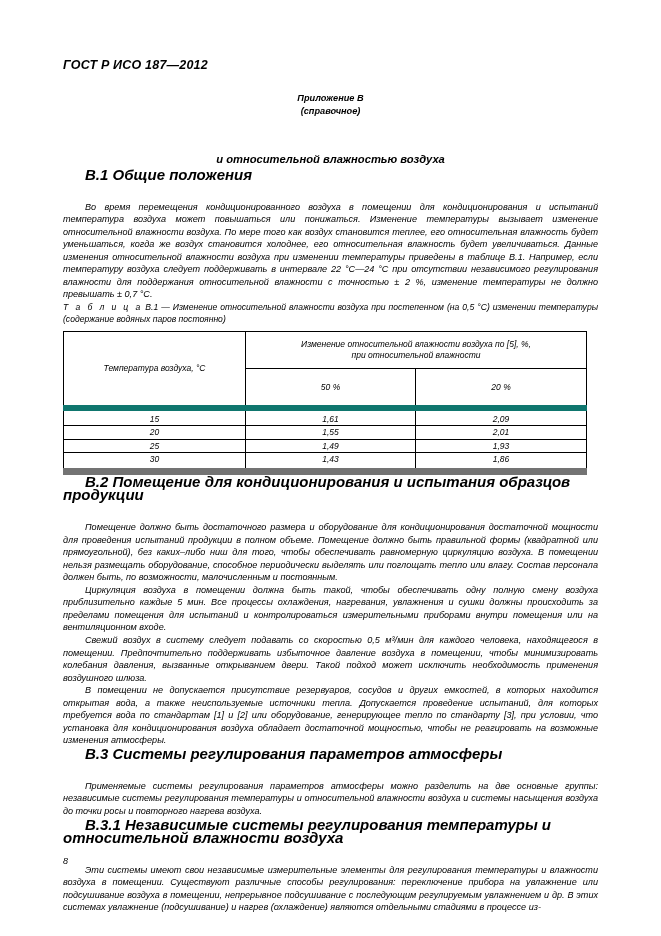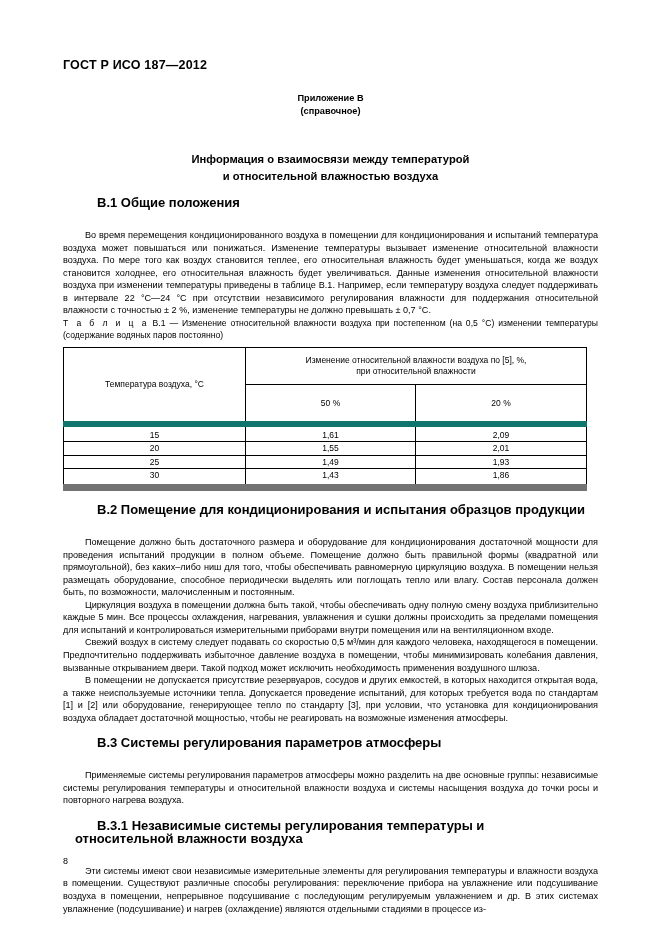--- a/index.html
+++ b/index.html
@@ -17,20 +17,21 @@
     overflow: hidden;
   }
   .page {
     position: absolute;
     left: 0;
     top: 0;
     width: 599px;
     height: 936px;
     box-sizing: border-box;
     padding: 8px;
+    font-style: italic;
   }
   .content {
     position: absolute;
     left: 63px;
     top: 0;
     width: 535px;
   }
 
   
   .std-header {
@@ -58,23 +59,23 @@
     text-align: center;
     margin-top: 34px;
     font-size: 11.2px;
     font-weight: bold;
     line-height: 16.5px;
   }
   .doc-title div { font-weight: bold; }
 
   
   h3.sec {
-    font-size: 13px;
-    font-weight: bold;
-    margin: 12px;
+    font-size: 15px;
+    font-weight: bold;
+    margin: 0;
     padding: 0;
     line-height: 13px;
     text-indent: 22px;
   }
   .sec-b1 { margin-top: 22px; }
   .sec-b2 { margin-top: 14px; }
   .sec-b3 { margin-top: 11px; }
   .sec-b31 { margin-top: 3px; }
 
   
@@ -159,21 +160,20 @@
   <div class="content">
 
     <div class="std-header">ГОСТ Р ИСО 187—2012</div>
 
     <div class="annex-block">
       <div>Приложение В</div>
       <div>(справочное)</div>
     </div>
 
     <div class="doc-title">
-      <div>Информация о взаимосвязи между температурой</div>
       <div>и относительной влажностью воздуха</div>
     </div>
 
     <h3 class="sec sec-b1">В.1  Общие положения</h3>
     <p class="body first">Во время перемещения кондиционированного воздуха в помещении для кондиционирования и испытаний температура воздуха может повышаться или понижаться. Изменение температуры вызывает изменение относительной влажности воздуха. По мере того как воздух становится теплее, его относительная влажность будет уменьшаться, когда же воздух становится холоднее, его относительная влажность будет увеличиваться. Данные изменения относительной влажности воздуха при изменении температуры приведены в таблице В.1. Например, если температуру воздуха следует поддерживать в интервале 22 °С—24 °С при отсутствии независимого регулирования влажности для поддержания относительной влажности с точностью ± 2 %, изменение температуры не должно превышать ± 0,7 °С.</p>
 
     <div class="tbl-caption">
       <span class="sp">Т а б л и ц а</span>
       <span>В.1</span>
       <span>— Изменение относительной влажности воздуха при постепенном (на 0,5 °С) изменении температуры (содержание водяных паров постоянно)</span>

